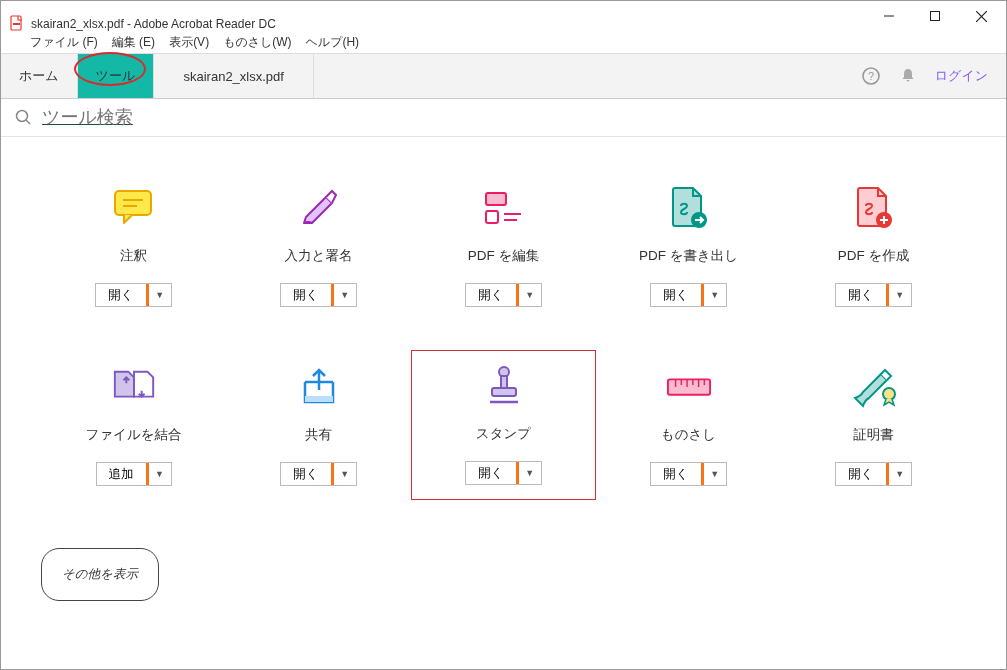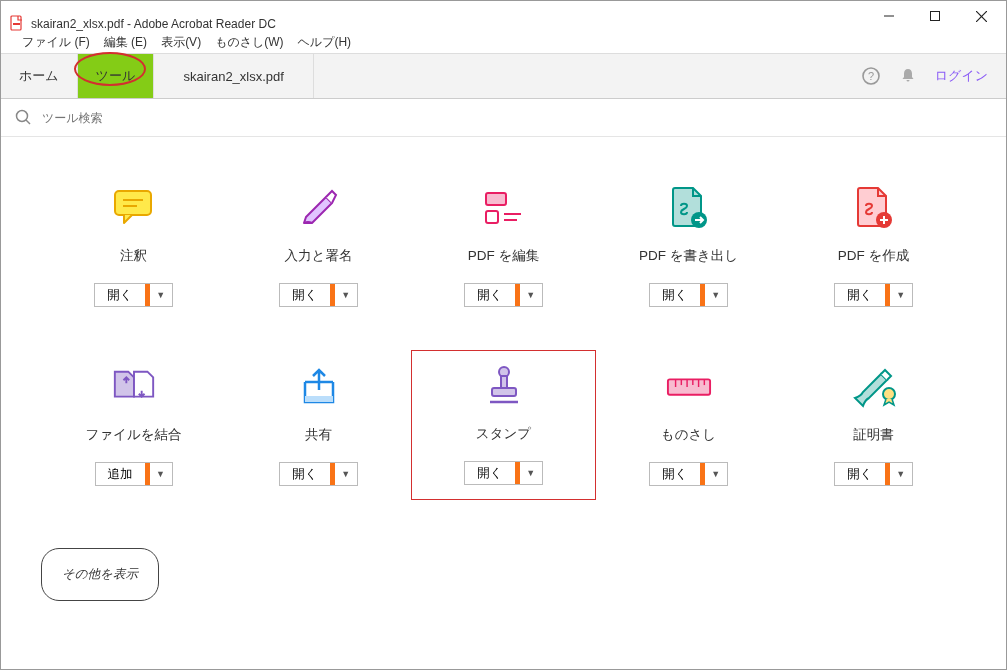--- a/index.html
+++ b/index.html
@@ -4,42 +4,42 @@
 <style>
 * { margin: 0; padding: 0; box-sizing: border-box; font-family: "Meiryo UI", "Yu Gothic UI", sans-serif; }
 body { background: #fff; width: 1007px; height: 670px; border: 1px solid #999; overflow: hidden; }
 
 .titlebar { height: 30px; display: flex; align-items: flex-end; padding: 0 2px 0 8px; background: #fff; }
 .titlebar .pdf-ico { width: 16px; height: 16px; margin-right: 6px; display: flex; align-items: center; justify-content: center; }
 .titlebar .title-text { font-size: 12px; color: #333; flex: 1; }
 .win-btns { display: flex; }
 .win-btn { width: 46px; height: 30px; display: flex; align-items: center; justify-content: center; font-size: 14px; color: #222; }
 
-.menubar { height: 22px; display: flex; align-items: center; padding: 0 15px; gap: 2px; font-size: 12px; color: #333; }
+.menubar { height: 22px; display: flex; align-items: center; padding: 0 23px; gap: 2px; font-size: 12px; color: #333; }
 .menubar span { padding: 2px 6px; }
 
 .tabbar { height: 46px; background: #f3f3f3; border-top: 1px solid #ddd; border-bottom: 1px solid #ccc; display: flex; align-items: stretch; }
 .tab { padding: 0 18px; display: flex; align-items: center; font-size: 13px; color: #333; border-right: 1px solid #ddd; }
-.tab.active { background: #84cc16; position: relative; }
+.tab.active { background: #14b8a6; position: relative; }
 .tab.circled { position: relative; }
 .circ { position: absolute; left: -4px; top: -2px; width: 72px; height: 34px; border: 2px solid #d32f2f; border-radius: 50%; pointer-events: none; }
 .tabbar-right { margin-left: auto; display: flex; align-items: center; gap: 18px; padding: 0 18px; color: #888; }
 .login { font-size: 13px; color: #8b5cf6; }
 
 .searchbar { height: 38px; display: flex; align-items: center; padding: 0 14px; gap: 10px; border-bottom: 1px solid #e5e5e5; }
-.search-input { border: none; outline: none; font-size: 12px; color: #737373; flex: 1; }
+.search-input { border: none; outline: none; font-size: 18px; color: #14532d; flex: 1; text-decoration: underline; }
 
 .tools-area { padding: 36px 40px 20px; }
 .grid { display: grid; grid-template-columns: repeat(5, 1fr); gap: 20px 0; }
 .tool { display: flex; flex-direction: column; align-items: center; padding: 12px 6px 14px; position: relative; justify-content: flex-end; }
 .tool.boxed { border: 1.5px solid #d32f2f; margin-top: 9px; }
 .tool-icon { width: 46px; height: 46px; display: flex; align-items: center; justify-content: center; margin-bottom: 16px; }
 .tool-label { font-size: 13.5px; color: #333; margin-bottom: 18px; }
 .splitbtn { display: flex; border: 1px solid #bbb; height: 24px; }
-.splitbtn .main { padding: 0 12px; font-size: 12.5px; display: flex; align-items: center; border-right: 5px solid #f97316; }
+.splitbtn .main { padding: 0 12px; font-size: 12.5px; display: flex; align-items: center; border-right: 3px solid #f97316; }
 .splitbtn .drop { width: 22px; display: flex; align-items: center; justify-content: center; font-size: 9px; color: #555; }
 
 .more-row { margin-top: 48px; }
 .more-btn { border: 1.5px solid #444; background: #fff; border-radius: 18px; padding: 17px 20px; font-size: 12.5px; color: #333; font-style: italic; }
 
 svg { display: block; }
 </style>
 </head>
 <body>
 

